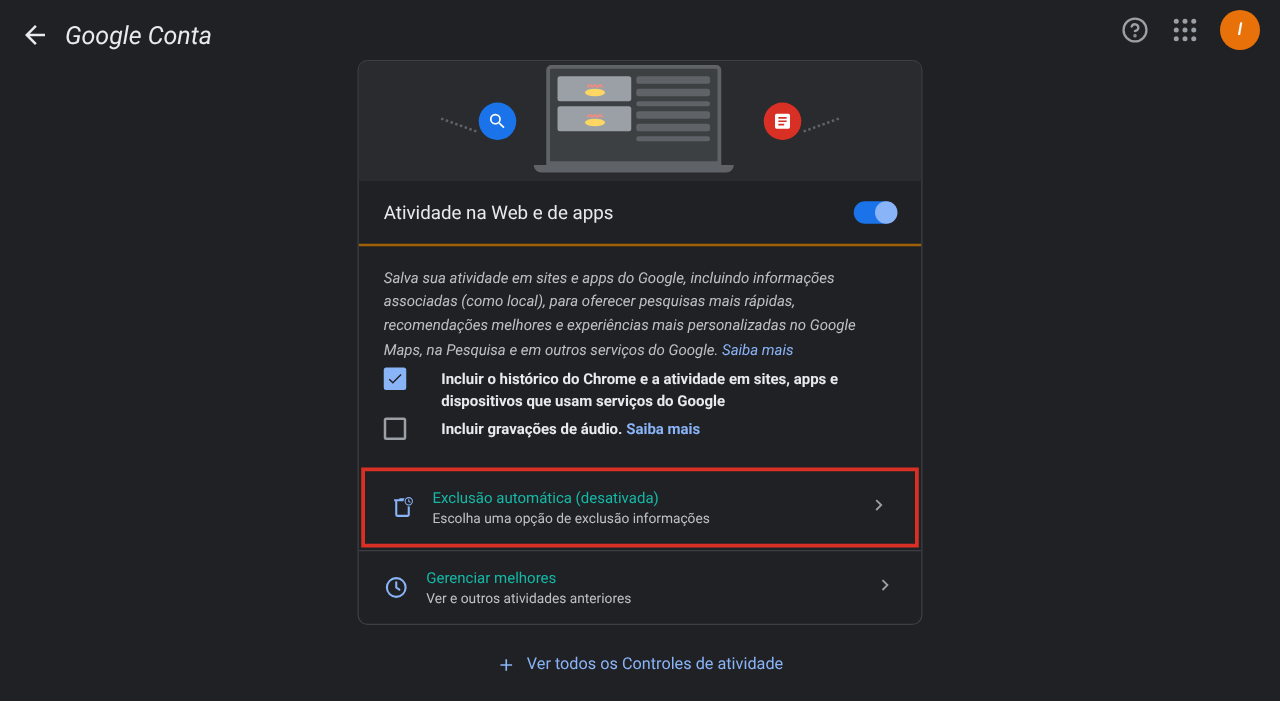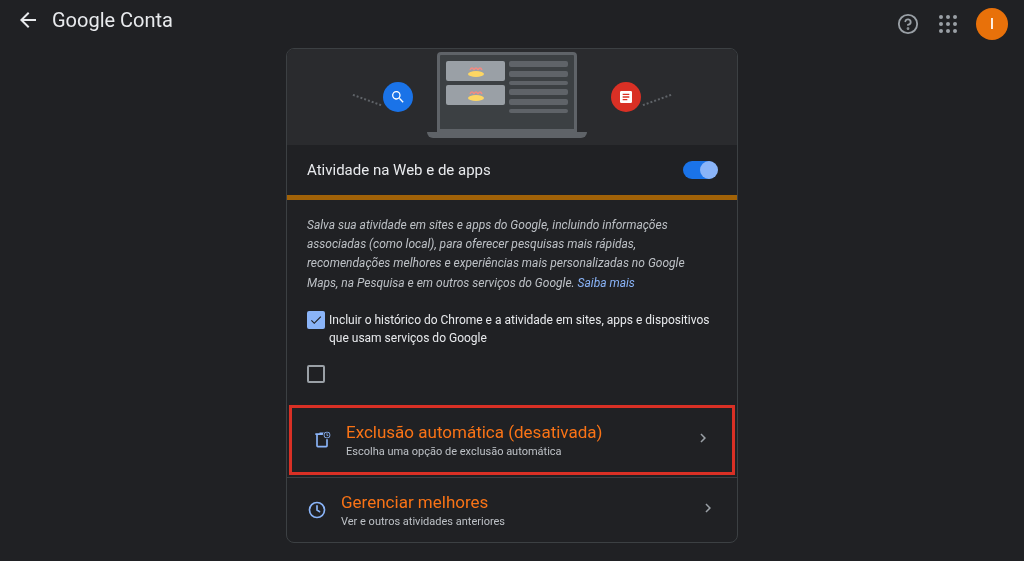--- a/index.html
+++ b/index.html
@@ -10,24 +10,25 @@
     body {
       width: 1024px;
       height: 561px;
       background: #202124;
       font-family: 'Google Sans', Roboto, Arial, sans-serif;
       color: #e8eaed;
       overflow: hidden;
     }
     .header {
       display: flex;
-      align-items: flex-start;
+      align-items: flex-end;
       justify-content: space-between;
       padding: 8px 16px;
       height: 48px;
+      font-style: italic;
     }
     .header-left {
       display: flex;
       align-items: center;
       gap: 12px;
     }
     .back-arrow {
       width: 24px;
       height: 24px;
       display: flex;
@@ -158,21 +159,21 @@
     .dotted-line {
       position: absolute;
       border-top: 2px dotted #5f6368;
       width: 30px;
     }
     .card-header {
       display: flex;
       align-items: center;
       justify-content: space-between;
       padding: 16px 20px;
-      border-bottom: 5px solid #a16207;
+      border-bottom: 2px solid #a16207;
     }
     .card-header-title {
       font-size: 15px;
       color: #e8eaed;
       font-weight: 400;
     }
     .toggle {
       width: 34px;
       height: 18px;
       background: #1a73e8;
@@ -198,22 +199,23 @@
       line-height: 1.6;
       font-style: italic;
     }
     .description .link {
       color: #8ab4f8;
       cursor: pointer;
     }
     .checkbox-row {
       display: flex;
       align-items: flex-start;
-      gap: 4px;
-      margin-top: 18px;
+      gap: 28px;
+      margin-top: 4px;
+      font-weight: bold;
     }
     .checkbox {
       width: 18px;
       height: 18px;
       border: 2px solid #9aa0a6;
       border-radius: 2px;
       flex-shrink: 0;
       cursor: pointer;
       display: flex;
       align-items: center;
@@ -250,22 +252,22 @@
     .action-icon {
       width: 20px;
       height: 20px;
       color: #8ab4f8;
       flex-shrink: 0;
     }
     .action-content {
       flex: 1;
     }
     .action-title {
-      font-size: 17px;
-      color: #f97316;
+      font-size: 12px;
+      color: #14b8a6;
       font-weight: 400;
     }
     .action-subtitle {
       font-size: 11px;
       color: #bdc1c6;
       margin-top: 3px;
     }
     .chevron {
       color: #9aa0a6;
     }
@@ -379,34 +381,38 @@
           <div class="checkbox checked">
             <svg width="14" height="14" viewBox="0 0 24 24">
                 <path d="M9 16.17L4.83 12l-1.42 1.41L9 19 21 7l-1.41-1.41z"></path>
               </svg>
           </div>
           <div class="checkbox-label">Incluir o histórico do Chrome e a atividade em sites, apps e dispositivos que usam serviços do Google</div>
         </div>
 
         <div class="checkbox-row">
           <div class="checkbox"></div>
+          <div class="checkbox-label">
+            <span>Incluir gravações de áudio. </span>
+            <span class="link">Saiba mais</span>
+          </div>
         </div>
       </div>
 
       <div class="action-row highlighted">
         <div class="action-icon">
           <svg width="20" height="20" viewBox="0 0 24 24" fill="currentColor">
               <path d="M15 4V3H9v1H4v2h1v13a2 2 0 0 0 2 2h10a2 2 0 0 0 2-2V6h1V4h-5zm2 15H7V6h10v13z"></path>
               <circle cx="18" cy="6" r="5" fill="#202124"></circle>
               <path d="M18 2a4 4 0 1 0 4 4 4 4 0 0 0-4-4zm0 7a3 3 0 1 1 3-3 3 3 0 0 1-3 3zm.5-5h-1v2.5l1.8 1.1.5-.8-1.3-.8z" fill="currentColor"></path>
             </svg>
         </div>
         <div class="action-content">
           <div class="action-title">Exclusão automática (desativada)</div>
-          <div class="action-subtitle">Escolha uma opção de exclusão automática</div>
+          <div class="action-subtitle">Escolha uma opção de exclusão informações</div>
         </div>
         <div class="chevron">
           <svg width="18" height="18" viewBox="0 0 24 24" fill="currentColor">
               <path d="M10 6L8.59 7.41 13.17 12l-4.58 4.59L10 18l6-6z"></path>
             </svg>
         </div>
       </div>
 
       <div class="action-row">
         <div class="action-icon">

